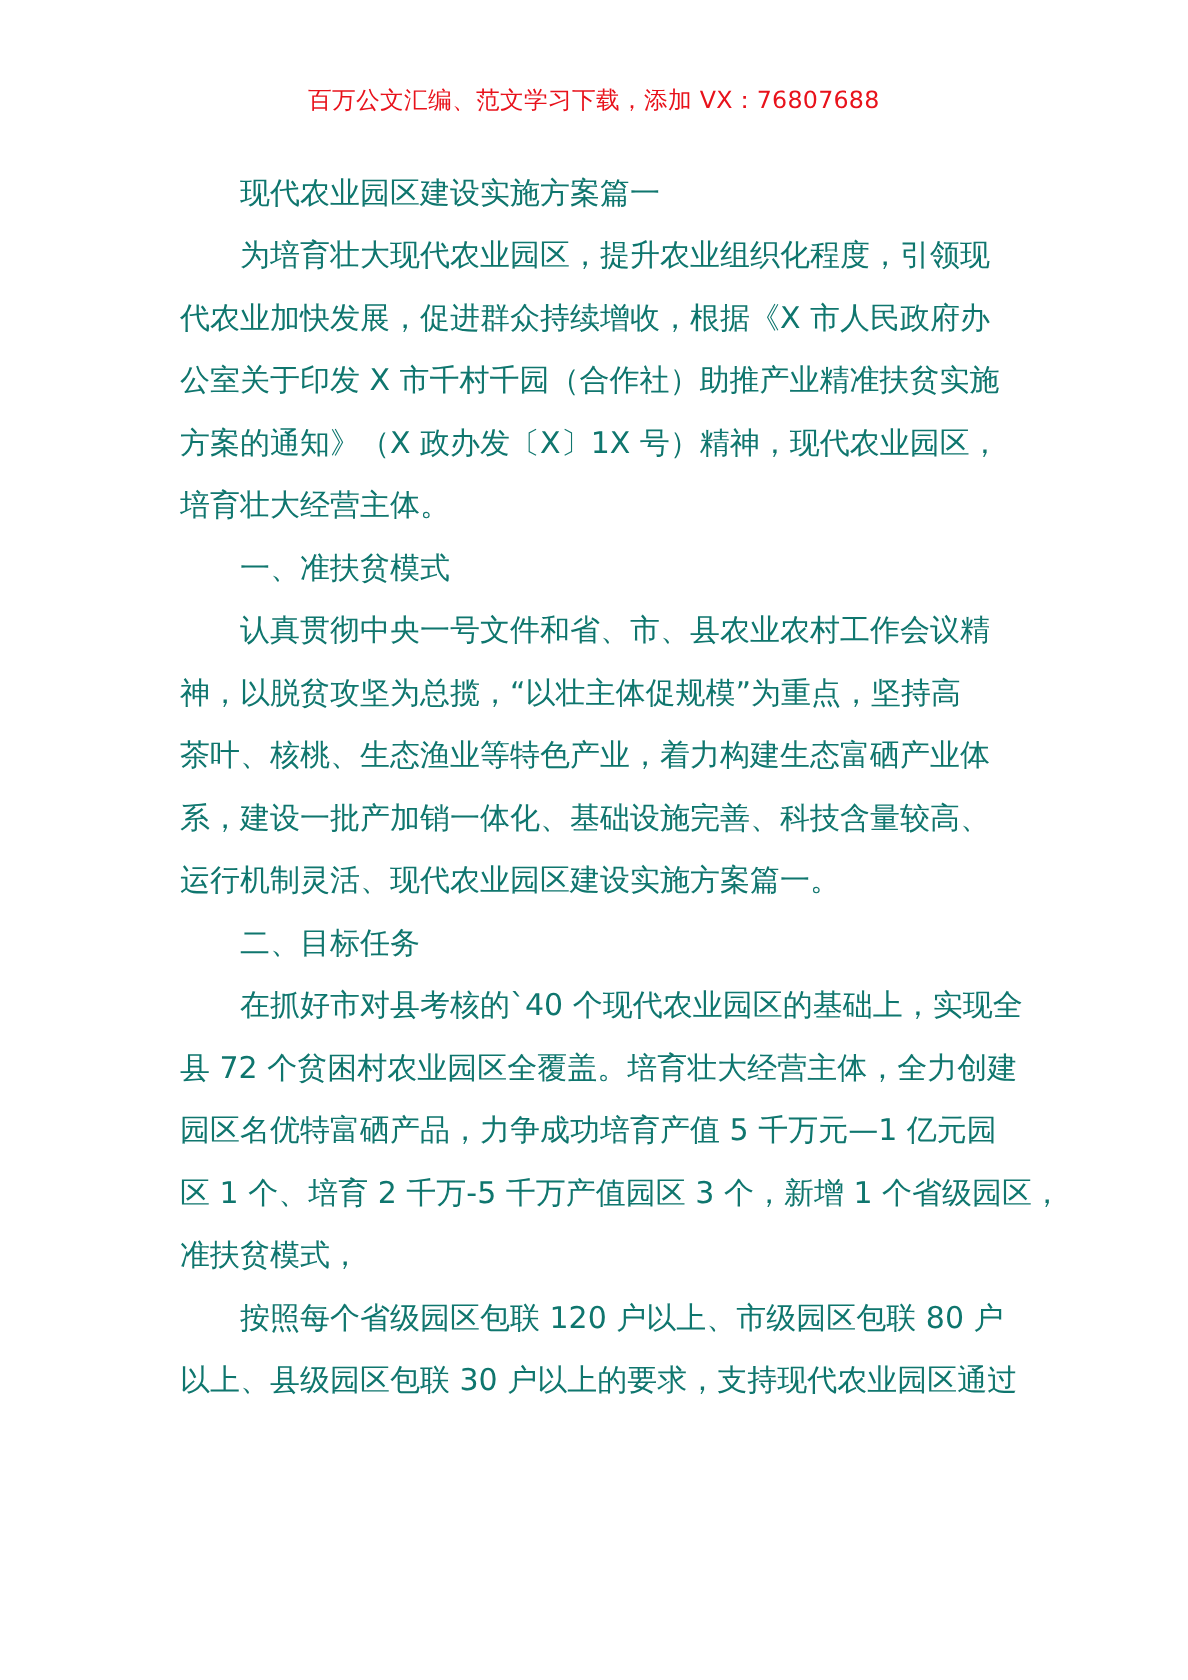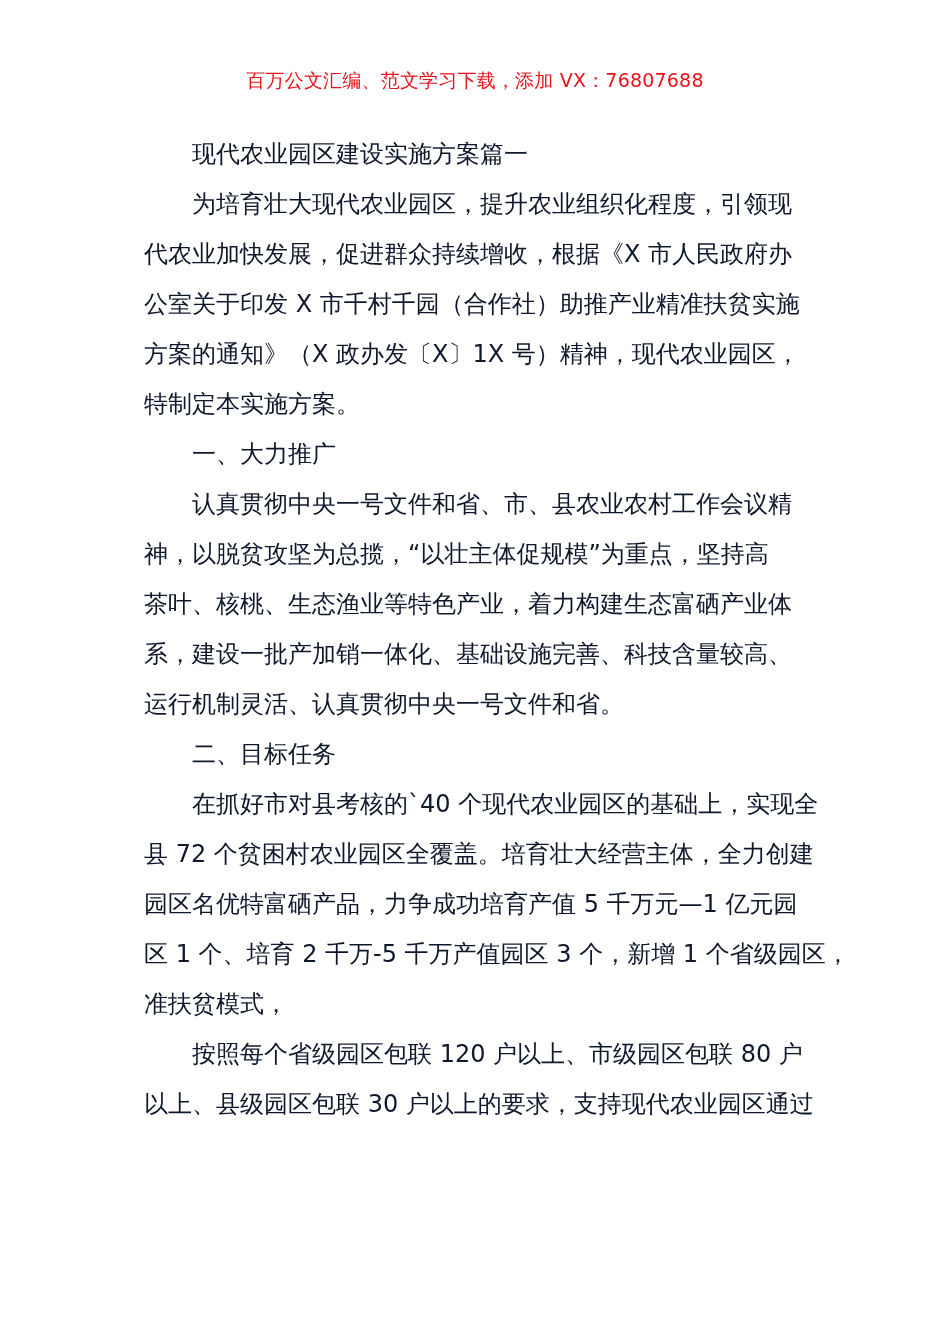--- a/index.html
+++ b/index.html
@@ -39,50 +39,50 @@
       left: 144px;
       top: 136px;
       width: 680px;
     }
     .line {
       display: block;
       height: 50px;
       line-height: 36px;
       font-size: 24px;
       white-space: nowrap;
-      color: #0f172a;
+      color: #0f766e;
       letter-spacing: 0px;
     }
     .indent {
       padding-left: 48px;
     }
   </style>
 </head>
 <body>
 
 <div class="page">
 
   <div class="header-banner">百万公文汇编、范文学习下载，添加 VX：76807688</div>
 
   <div class="doc-body">
     <div class="line indent">现代农业园区建设实施方案篇一</div>
 
     <div class="line indent">为培育壮大现代农业园区，提升农业组织化程度，引领现</div>
     <div class="line">代农业加快发展，促进群众持续增收，根据《X 市人民政府办</div>
     <div class="line">公室关于印发 X 市千村千园（合作社）助推产业精准扶贫实施</div>
     <div class="line">方案的通知》（X 政办发〔X〕1X 号）精神，现代农业园区，</div>
-    <div class="line">特制定本实施方案。</div>
+    <div class="line">培育壮大经营主体。</div>
 
-    <div class="line indent">一、大力推广</div>
+    <div class="line indent">一、准扶贫模式</div>
 
     <div class="line indent">认真贯彻中央一号文件和省、市、县农业农村工作会议精</div>
     <div class="line">神，以脱贫攻坚为总揽，“以壮主体促规模”为重点，坚持高</div>
     <div class="line">茶叶、核桃、生态渔业等特色产业，着力构建生态富硒产业体</div>
     <div class="line">系，建设一批产加销一体化、基础设施完善、科技含量较高、</div>
-    <div class="line">运行机制灵活、认真贯彻中央一号文件和省。</div>
+    <div class="line">运行机制灵活、现代农业园区建设实施方案篇一。</div>
 
     <div class="line indent">二、目标任务</div>
 
     <div class="line indent">在抓好市对县考核的`40 个现代农业园区的基础上，实现全</div>
     <div class="line">县 72 个贫困村农业园区全覆盖。培育壮大经营主体，全力创建</div>
     <div class="line">园区名优特富硒产品，力争成功培育产值 5 千万元—1 亿元园</div>
     <div class="line">区 1 个、培育 2 千万-5 千万产值园区 3 个，新增 1 个省级园区，</div>
     <div class="line">准扶贫模式，</div>
 
     <div class="line indent">按照每个省级园区包联 120 户以上、市级园区包联 80 户</div>

